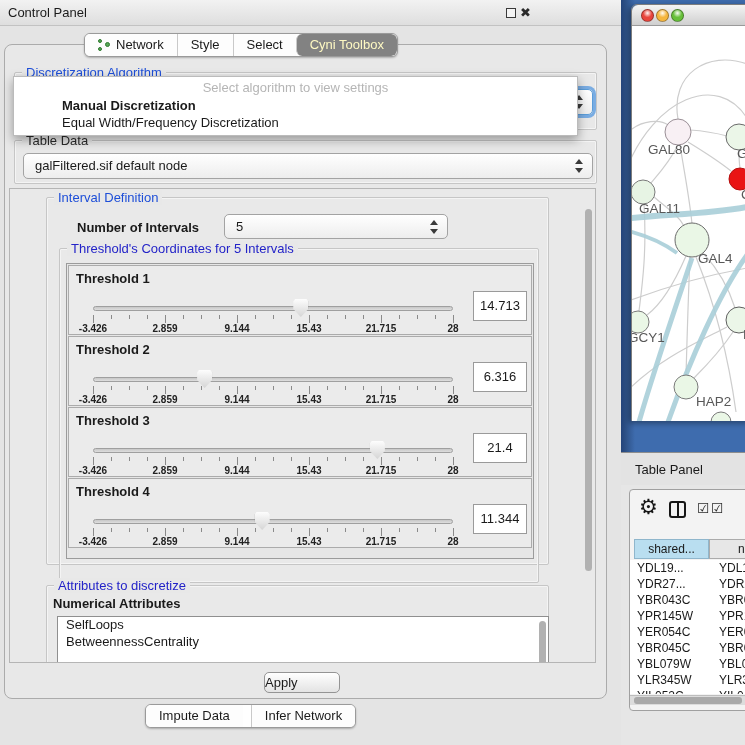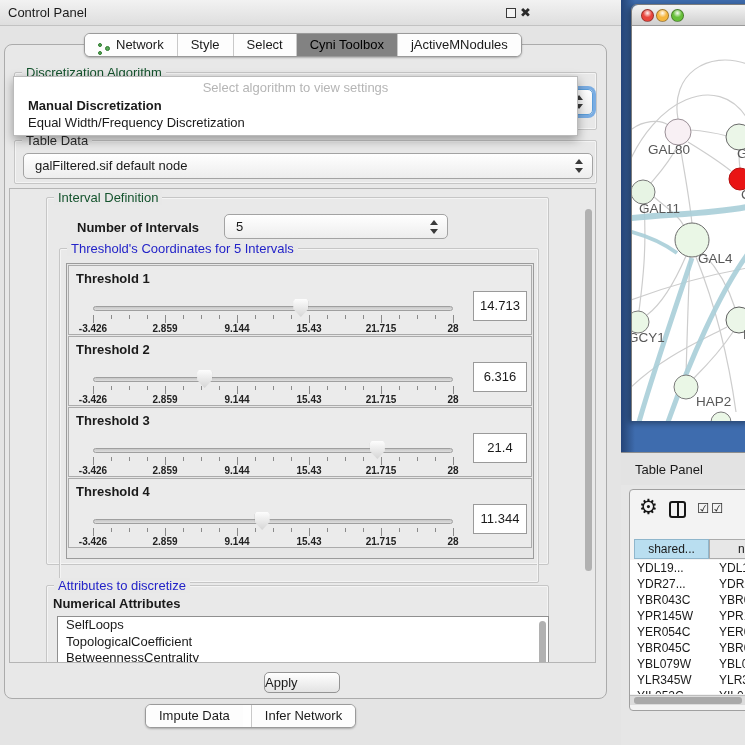--- a/index.html
+++ b/index.html
@@ -10,48 +10,48 @@
   #control-panel { position:absolute; left:0; top:0; width:621px; height:745px; background:#e4e4e4; }
   #cp-titlebar { position:absolute; left:0; top:0; width:621px; height:26px;
     background:linear-gradient(#f2f2f2,#dedede); border-bottom:1px solid #c2c2c2;
     font-size:13px; line-height:26px; padding-left:8px; }
   #float-btn { position:absolute; left:506px; top:8px; width:10px; height:10px; border:1.5px solid #3a3a3a; background:#f4f4f4; }
   #close-btn { position:absolute; left:520px; top:5px; font-size:13px; font-weight:bold; color:#2a2a2a; line-height:16px; }
 
   .seg-tabs { position:absolute; display:flex; background:#fff; border:1px solid #9a9a9a;
     border-radius:6px; overflow:hidden; z-index:6; box-shadow:0 1px 2px rgba(0,0,0,.25); }
   .seg-tab { font-size:13px; line-height:22px; padding:0 13px; white-space:nowrap;
-    border-left:1px solid #c9c9c9; display:flex; align-items:flex-end; gap:5px; background:#fdfdfd; }
+    border-left:1px solid #c9c9c9; display:flex; align-items:center; gap:5px; background:#fdfdfd; }
   .seg-tab:first-child { border-left:none; }
-  .seg-tab.sel { background:#828282; color:#000000; }
+  .seg-tab.sel { background:#828282; color:#fef9c3;border-radius:6px; }
 
   #outer-panel { position:absolute; left:4px; top:44px; width:603px; height:655px;
     border:1px solid #ababab; border-radius:8px; background:#e8e8e8; }
 
   .group { position:absolute; border:1px solid #c6c6c6; border-radius:2px;
     box-shadow:inset 0 0 0 1px #f4f4f4; }
   .gtitle { position:absolute; top:-8px; left:7px; background:#e8e8e8; padding:0 4px;
     font-size:13px; line-height:15px; white-space:nowrap; }
-  .gtitle.green { color:#14532d; }
+  .gtitle.green { color:#1d4ed8; }
   .gtitle.blue  { color:#2323c8; }
   .gtitle.dark  { color:#2b2b2b; }
 
   .combo { position:absolute; background:linear-gradient(#ffffff,#ededed);
     border:1px solid #a3a3a3; border-radius:5px; font-size:13px; }
   .combo .cval { position:absolute; left:11px; top:0; line-height:24px; }
   .spin { position:absolute; right:9px; top:50%; transform:translateY(-50%); width:8px; height:14px; }
   .spin:before, .spin:after { content:""; position:absolute; left:0; border-left:4px solid transparent; border-right:4px solid transparent; }
   .spin:before { top:0; border-bottom:5px solid #3a3a3a; }
   .spin:after  { bottom:0; border-top:5px solid #3a3a3a; }
   .focusring { box-shadow:0 0 0 3px rgba(92,156,224,.8); border-color:#5b9dd9; }
 
   #algo-popup { position:absolute; left:13px; top:76px; width:565px; height:60px; z-index:20;
     background:#fff; border:1px solid #bbb; box-shadow:0 4px 10px rgba(0,0,0,.35); }
   #popup-hint { font-size:13px; color:#b5b5b5; text-align:center; padding-top:3px; height:20px; }
-  .popup-item { font-size:13px; line-height:17px; padding-left:14px; white-space:nowrap; }
+  .popup-item { font-size:13px; line-height:17px; padding-left:4px; white-space:nowrap;margin-left:44px; }
   .popup-item.sel { font-weight:bold; }
 
   #mid-panel { position:absolute; left:9px; top:188px; width:587px; height:475px;
     border:1px solid #b5b5b5; background:#e9e9e9; overflow:hidden; }
   .vthumb { position:absolute; width:7px; border-radius:4px; background:#b1b1b1; }
 
   .boldlbl { font-weight:bold; font-size:13px; white-space:nowrap; }
 
   #thr-scroll { position:absolute; left:6px; top:14px; width:468px; height:296px;
     border:1px solid #9b9b9b; background:#e6e6e6; overflow:hidden; }
@@ -135,23 +135,20 @@
         <span>Network</span>
       </div>
       <div class="seg-tab">
         <span>Style</span>
       </div>
       <div class="seg-tab">
         <span>Select</span>
       </div>
       <div class="seg-tab sel">
         <span>Cyni Toolbox</span>
-      </div>
-      <div class="seg-tab">
-        <span>jActiveMNodules</span>
       </div>
     </div>
 
   <div class="group" style="left:14px; top:72px; width:583px; height:58px;">
     <span class="gtitle green">Discretization Algorithm</span>
     <div class="combo focusring" style="left:8px; top:16px; width:570px; height:26px;">
       <span class="spin"></span>
     </div>
   </div>
 
@@ -335,21 +332,20 @@
           </div>
       </div>
     </div>
 
     <div class="group" style="left:36px; top:396px; width:503px; height:90px;">
       <span class="gtitle blue">Attributes to discretize</span>
       <span class="boldlbl" style="position:absolute; left:6px; top:10px;">Numerical Attributes</span>
       <div id="attr-list">
         <div class="vthumb" style="right:2px; top:4px; height:44px;"></div>
       <div class="li">SelfLoops</div>
-          <div class="li">TopologicalCoefficient</div>
           <div class="li">BetweennessCentrality</div>
         </div>
     </div>
 
     <div class="vthumb" style="right:3px; top:20px; height:362px;"></div>
   </div>
 
   <div class="btn" style="left:264px; top:672px; width:76px; height:21px; line-height:19px;">Apply</div>
 
   <div class="seg-tabs" id="bottom-tabs" style="left:145px; top:704px;gap:8px;">

